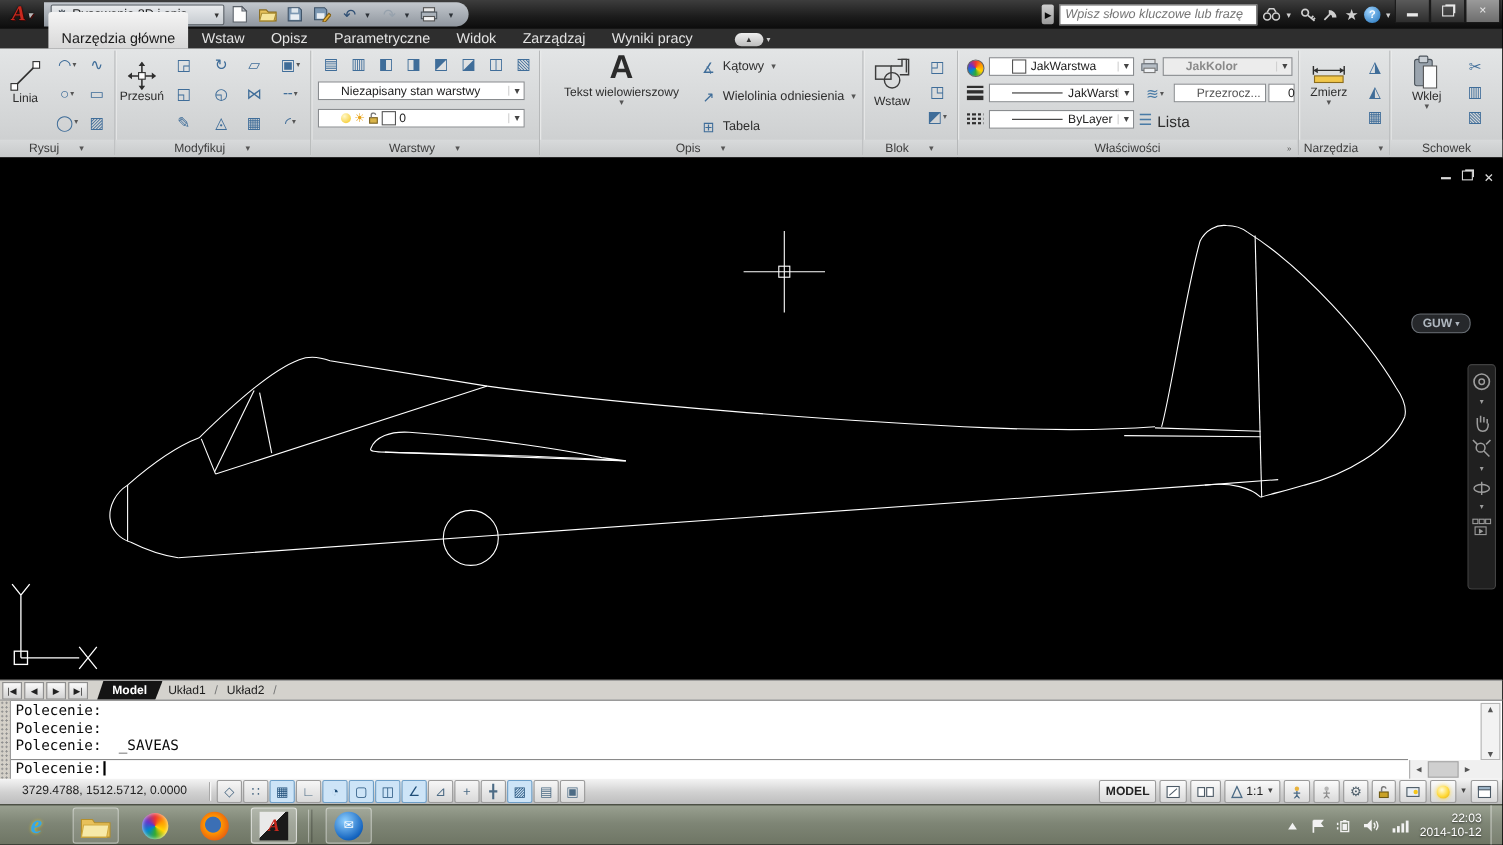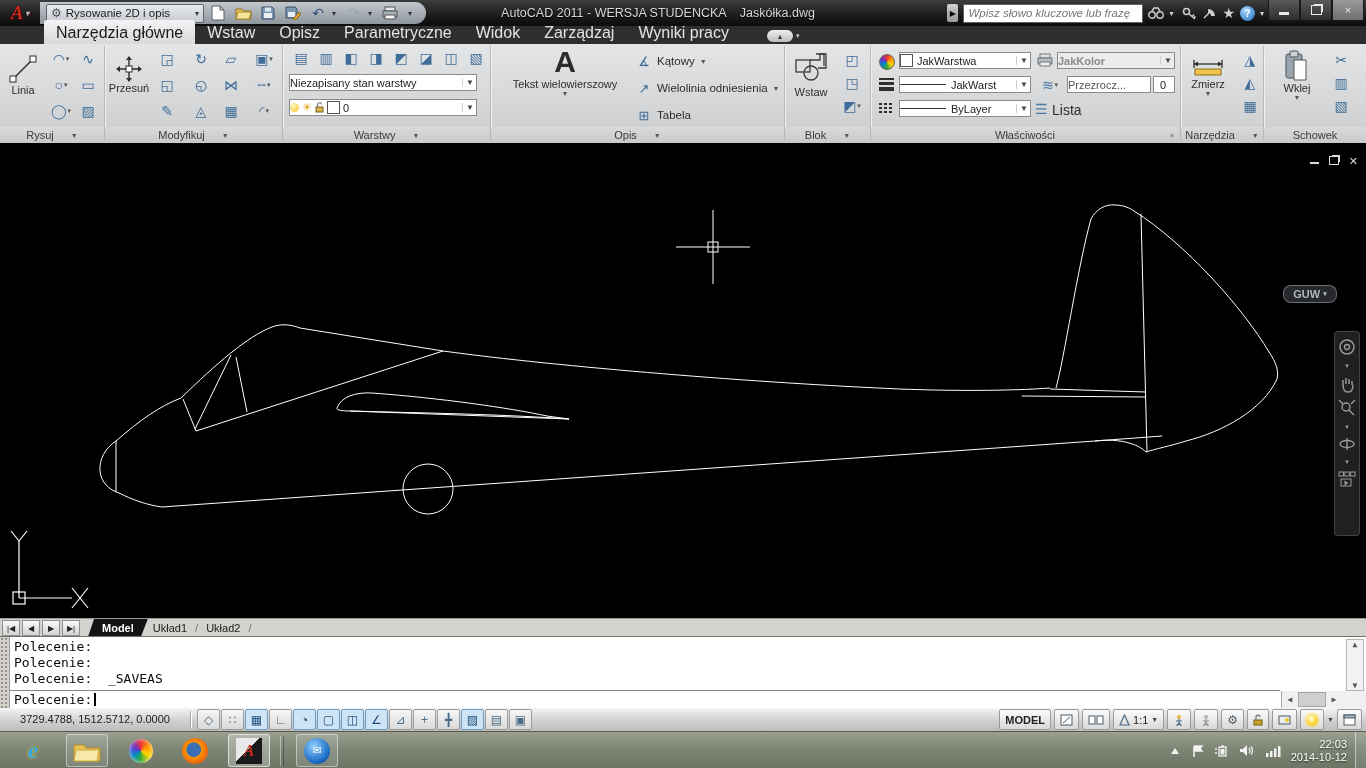--- a/index.html
+++ b/index.html
@@ -33,41 +33,41 @@
   #help-ico{width:15px;height:15px;border-radius:50%;background:radial-gradient(circle at 35% 30%,#9fd4ff,#1d6fb8);
     color:#fff;font:bold 10px "Liberation Sans",sans-serif;display:flex;align-items:center;justify-content:center;cursor:pointer;}
   #winbtns{position:absolute;right:2px;top:0;display:flex;}
   .wbtn{width:30px;height:20px;display:flex;align-items:center;justify-content:center;color:#e6e6e6;
     background:linear-gradient(#5a5a5a,#2e2e2e);border:1px solid #1a1a1a;border-top:none;cursor:pointer;font-size:11px;}
   .wbtn.close{background:linear-gradient(#9a9a9a,#6e6e6e);}
   .wbtn .mini{width:10px;height:3px;background:#e9e9e9;margin-top:7px;}
   .wbtn .rest{width:9px;height:8px;border:1px solid #e9e9e9;box-shadow:2px -2px 0 -1px #e9e9e9;}
   
   #ribbon-tabs{position:absolute;left:0;top:26px;width:1366px;height:18px;background:#2e2e2e;display:flex;align-items:flex-end;padding-left:44px;box-sizing:border-box;}
-  .rtab{padding:4px 12px 2px;font-size:16px;color:#e3e3e3;cursor:pointer;border-radius:3px 3px 0 0;}
+  .rtab{padding:16px 12px 2px;font-size:13px;color:#e3e3e3;cursor:pointer;border-radius:3px 3px 0 0;}
   .rtab.active{background:linear-gradient(#f4f4f4,#d8d8d8);color:#1a1a1a;}
   #ribbon-min{margin-left:26px;margin-bottom:2px;display:flex;align-items:center;gap:3px;}
   #ribbon-min .pill{width:26px;height:12px;border-radius:6px;background:linear-gradient(#efefef,#bdbdbd);
     display:flex;align-items:center;justify-content:center;font-size:7px;color:#333;cursor:pointer;}
   #ribbon-min .dd{font-size:7px;color:#cfcfcf;cursor:pointer;}
   
   #ribbon{position:absolute;left:0;top:44px;width:1366px;height:99px;background:linear-gradient(#e3e5e6,#d2d4d5 70%,#c9cbcc);
     border-bottom:1px solid #7d7d7d;font-size:11px;color:#2d2d2d;}
   .panel{position:absolute;top:0;height:99px;}
   .psep{position:absolute;top:2px;width:1px;height:95px;background:#b6b8b9;box-shadow:1px 0 0 #f0f1f1;}
   .plabel{position:absolute;left:0;right:0;bottom:0;height:16px;display:flex;align-items:center;justify-content:center;gap:17px;
     font-size:11px;color:#3c3c3c;background:linear-gradient(#d8dadb,#c7c9ca);cursor:pointer;}
   .plabel .dd{font-size:7px;color:#555;}
   .bigbtn{position:absolute;display:flex;flex-direction:column;align-items:center;justify-content:flex-start;cursor:pointer;border-radius:2px;}
   .bigbtn .lbl{font-size:11px;color:#2d2d2d;text-align:right;line-height:12px;}
   .sbtn{display:inline-flex;align-items:center;justify-content:center;height:22px;cursor:pointer;border-radius:2px;color:#3f6d99;}
   .sbtn .g{font-size:14px;line-height:14px;}
   .sbtn .dd{font-size:7px;color:#555;margin-left:1px;}
   .combo{display:flex;align-items:center;background:#fff;border:1px solid #898c8f;height:17px;font-size:11px;color:#222;
-    padding:0 2px 0 0;box-sizing:border-box;cursor:pointer;}
+    padding:0 2px 0 20px;box-sizing:border-box;cursor:pointer;}
   .combo .dd{margin-left:auto;font-size:8px;color:#444;padding-left:3px;border-left:1px solid #d0d0d0;}
   .combo .line{flex:0 0 46px;border-top:1.6px solid #333;margin-right:5px;}
   .combo.gray{background:#ececec;color:#8a8a8a;}
   .swatch{width:11px;height:11px;border:1px solid #555;background:#fff;margin-right:4px;flex:none;}
   
   #rysuj-grid{position:absolute;left:46px;top:4px;width:56px;display:grid;grid-template-columns:30px 26px;grid-auto-rows:26px;}
   
   #mod-grid{position:absolute;left:48px;top:4px;width:130px;display:grid;grid-template-columns:34px 30px 30px 36px;grid-auto-rows:26px;}
   
   #warstwy-icons{position:absolute;left:6px;top:3px;display:flex;gap:1px;}
@@ -207,21 +207,20 @@
         <span class="qcaret">▾</span>
       <span class="qbtn">
           <svg width="16" height="14">
             <rect x="3" y="1" width="10" height="4" fill="#e8e8e8" stroke="#555"></rect>
             <rect x="1" y="5" width="14" height="6" fill="#aab2ba" stroke="#4c545c"></rect>
             <rect x="3" y="9" width="10" height="4" fill="#f4f4f4" stroke="#555"></rect>
           </svg>
         </span>
       <span class="qcaret" style="margin-left:4px;">▾</span>
     </div>
-    <div id="win-title" class="pre">AutoCAD 2011 - WERSJA STUDENCKA    Jaskółka.dwg</div>
     <div id="search-area">
       <span id="search-go">▶</span>
       <input id="search-input" placeholder="Wpisz słowo kluczowe lub frazę" style="">
       <span class="tico">
           <svg width="16" height="12">
             <circle cx="4" cy="8" r="3.2" fill="none" stroke="#cfcfcf" stroke-width="1.4"></circle>
             <circle cx="12" cy="8" r="3.2" fill="none" stroke="#cfcfcf" stroke-width="1.4"></circle>
             <path d="M4 4 l2 -3 h4 l2 3" fill="none" stroke="#cfcfcf" stroke-width="1.4"></path>
           </svg>
         </span>

